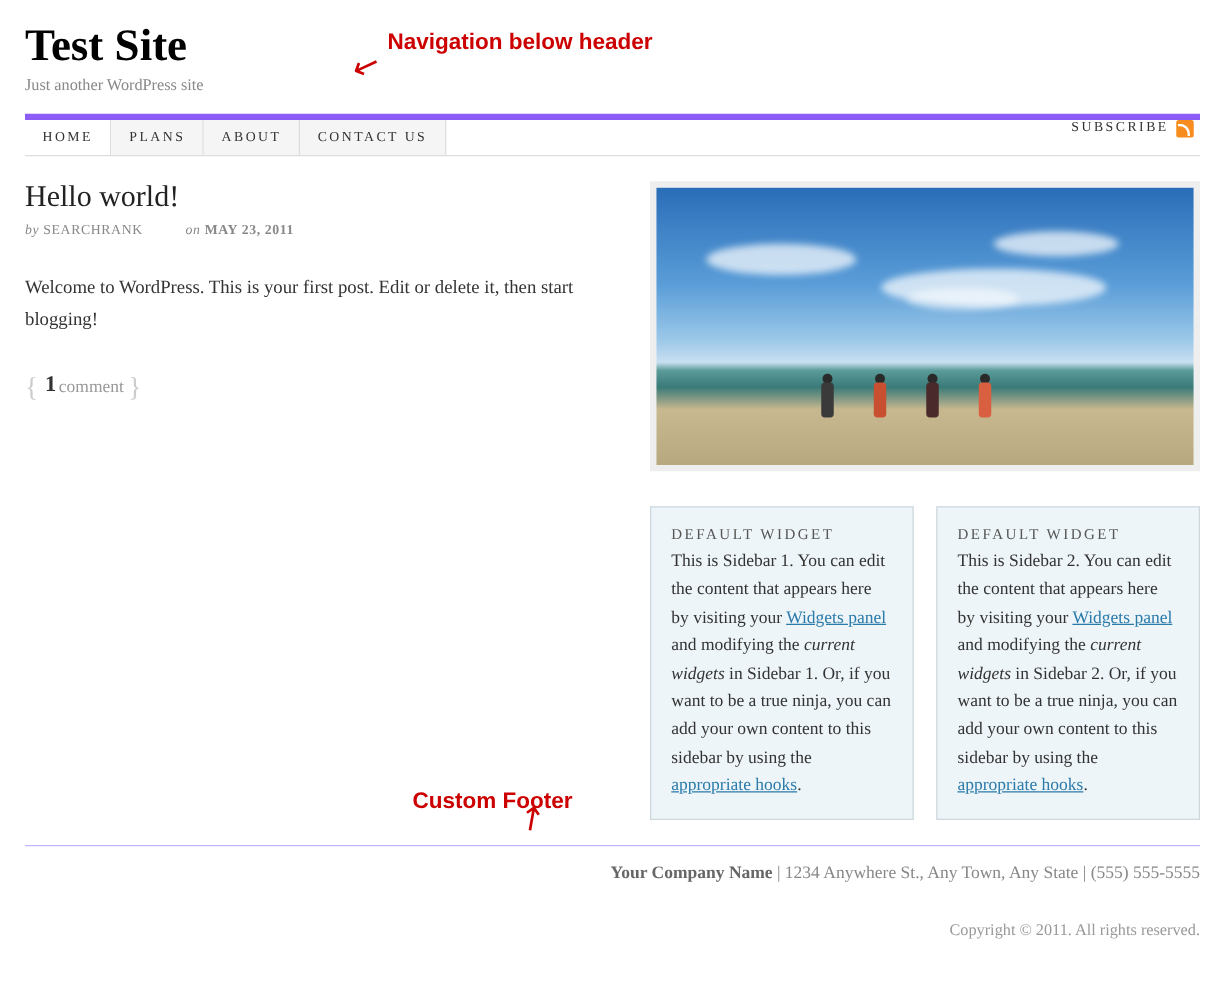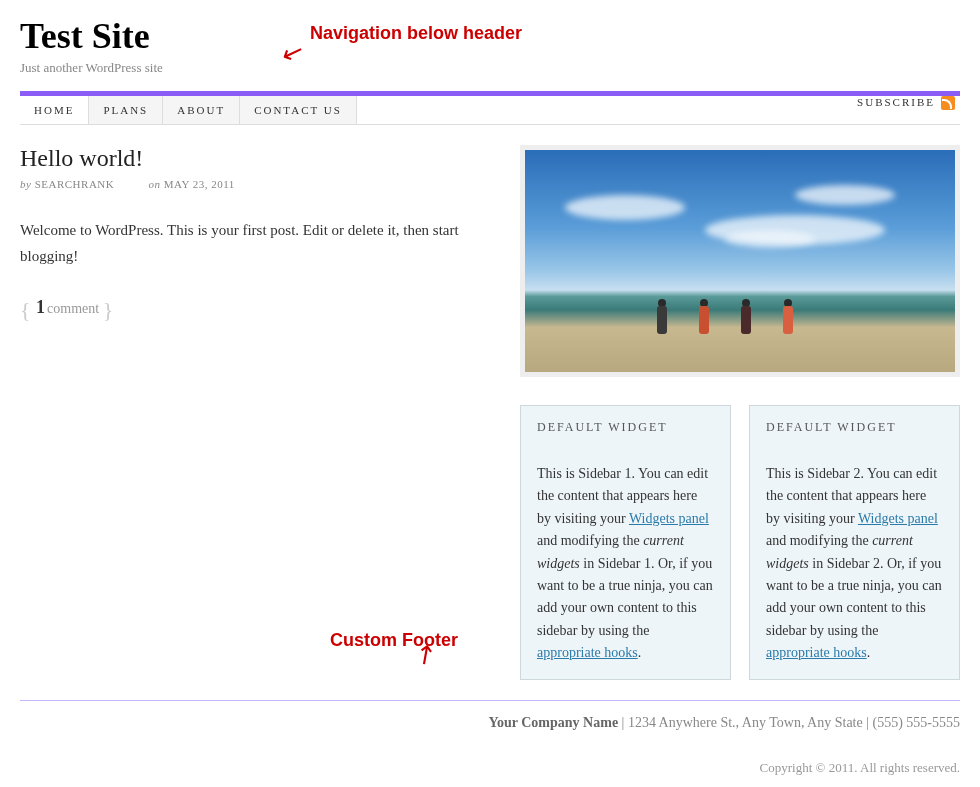--- a/index.html
+++ b/index.html
@@ -17,21 +17,21 @@
 .subscribe { display: flex; align-items: flex-start; padding: 0 5px; font-size: 11px; letter-spacing: 2px; text-transform: uppercase; color: #333; }
 .rss-icon { width: 14px; height: 14px; background: #f78c1f; border-radius: 2px; margin-left: 6px; display: inline-flex; align-items: center; justify-content: center; }
 .rss-icon::after { content: ""; width: 8px; height: 8px; border: 2px solid #fff; border-left: none; border-bottom: none; border-top-right-radius: 8px; position: relative; left: -1px; top: 1px; }
 .main { display: flex; gap: 4px; margin-top: 20px; }
 .content { flex: 1; padding-right: 10px; position: relative; }
 .post-title { font-size: 24px; font-weight: normal; color: #222; margin-bottom: 6px; font-family: Georgia, serif; }
 .post-meta { font-size: 11px; color: #888; letter-spacing: 0.5px; margin-bottom: 28px; }
 .post-meta .by { font-style: italic; }
 .post-meta .author { text-transform: uppercase; }
 .post-meta .on { font-style: italic; margin-left: 31px; }
-.post-meta .date { text-transform: uppercase; }
+.post-meta .date { text-transform: uppercase; font-weight: bold; }
 .post-body { font-size: 15px; line-height: 1.7; color: #333; margin-bottom: 28px; }
 .comment-count { font-size: 14px; color: #999; }
 .comment-count .brace { font-size: 22px; color: #ccc; vertical-align: middle; }
 .comment-count .num { font-size: 18px; color: #333; font-weight: bold; margin: 0 2px; }
 .annotation2 { position: absolute; left: 310px; top: 485px; color: #cc0000; font-family: Arial, sans-serif; font-size: 18px; font-weight: bold; }
 .arrow2 { position: absolute; left: 395px; top: 495px; color: #cc0000; font-size: 26px; transform: rotate(145deg); }
 .sidebar { width: 440px; }
 .hero-img { width: 100%; height: 232px; border: 5px solid #eee; background: linear-gradient(to bottom, #2a6db8 0%, #5a9dd8 35%, #9cc8e8 55%, #c8dff0 63%, #5a9a98 66%, #3a7a78 72%, #c8b890 80%, #b8a880 100%); position: relative; overflow: hidden; }
 .clouds { position: absolute; top: 15px; left: 0; right: 0; height: 100px; }
 .cloud { position: absolute; background: rgba(255,255,255,0.7); border-radius: 50%; filter: blur(3px); }
@@ -42,21 +42,21 @@
 .people { position: absolute; bottom: 35px; left: 130px; display: flex; gap: 28px; }
 .person { width: 14px; height: 38px; position: relative; }
 .person::before { content: ""; position: absolute; top: 0; left: 3px; width: 8px; height: 8px; border-radius: 50%; background: #2a2a2a; }
 .person::after { content: ""; position: absolute; top: 7px; left: 2px; width: 10px; height: 28px; background: #2a2a2a; border-radius: 3px; }
 .p1::after { background: #3a3a3a; }
 .p2::after { background: #c85030; }
 .p3::after { background: #4a2a2a; }
 .p4::after { background: #d86040; }
 .widgets { display: flex; gap: 18px; margin-top: 28px; }
 .widget { flex: 1; background: #eef5f8; border: 1px solid #cdd8dd; padding: 14px 16px; }
-.widget-title { font-size: 12px; letter-spacing: 2px; text-transform: uppercase; color: #555; font-family: Georgia, serif; margin-bottom: 28px; }
+.widget-title { font-size: 12px; letter-spacing: 2px; text-transform: uppercase; color: #555; font-family: Georgia, serif; margin-bottom: 4px; }
 .widget-body { font-size: 14px; line-height: 1.6; color: #333; }
 .widget-body em { font-style: italic; }
 .widget-body a { color: #2a7aaa; text-decoration: underline; cursor: pointer; }
 .footer { border-top: 1px solid #c4b5fd; margin-top: 20px; padding: 14px 0; text-align: right; }
 .footer-line1 { font-size: 14px; color: #888; }
 .footer-line1 .company { font-weight: bold; color: #666; }
 .footer-line2 { font-size: 13px; color: #999; margin-top: 29px; }
 </style>
 </head>
 <body>

